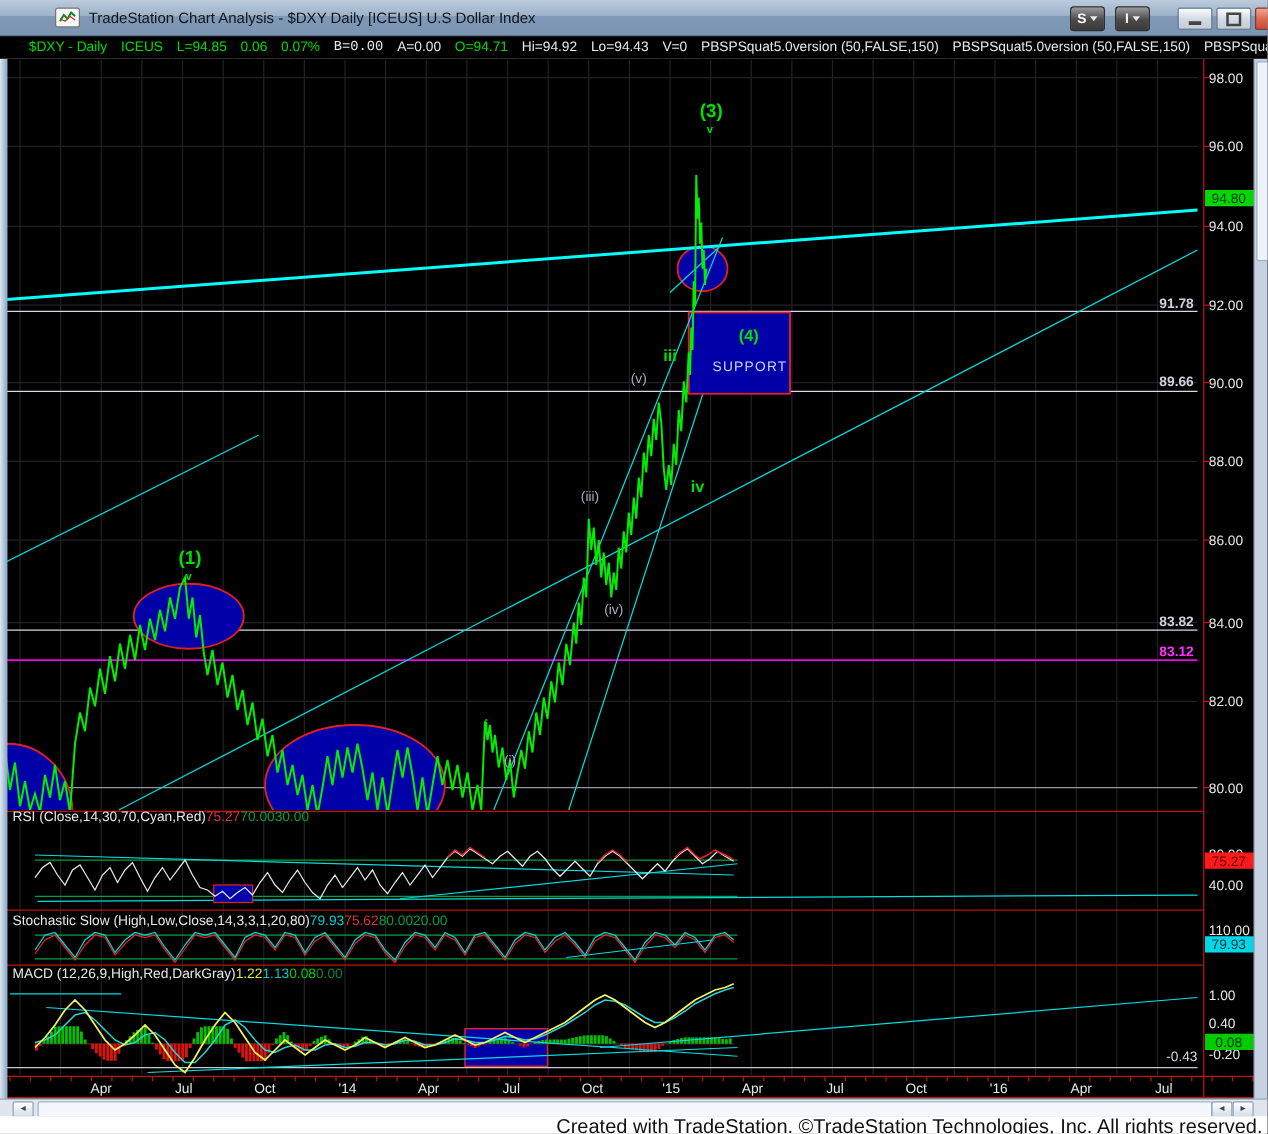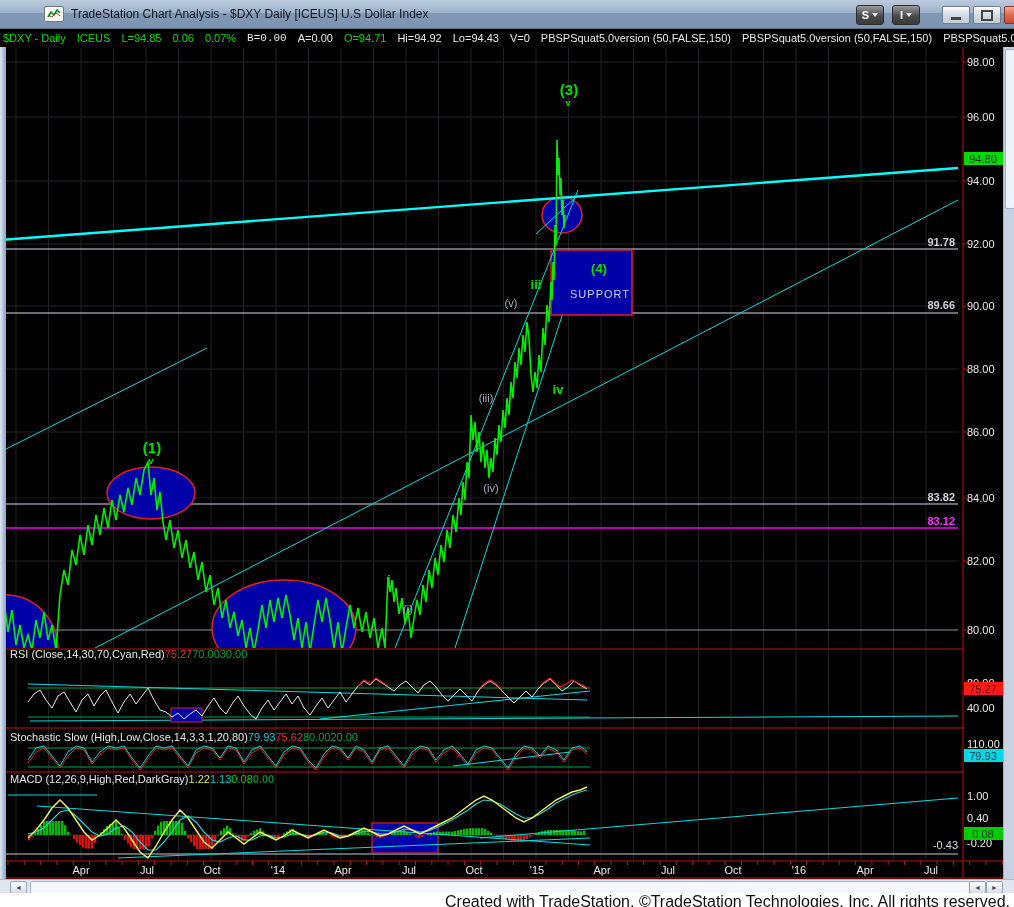--- a/index.html
+++ b/index.html
@@ -25,21 +25,21 @@
     background:linear-gradient(#fdfeff,#d3dbe4 50%,#c3ccd8);display:flex;align-items:center;
     justify-content:center;color:#333;}
   .wc.first{margin-left:22px;}
   .wc .minico{width:10px;height:3px;background:#444;margin-top:7px;}
   .wc .maxico{width:8px;height:7px;border:2px solid #444;}
   .wc.close{width:32px;background:linear-gradient(#f2a795,#e06a50 50%,#c84a33);
     border-color:#8a3326;color:#fff;font-weight:bold;font-size:11px;}
 
   
   .statusbar{position:absolute;left:0;top:28px;width:1014px;height:19px;background:#000;
-    display:flex;align-items:center;padding-left:3px;box-sizing:border-box;font-size:11px;
+    display:flex;align-items:center;padding-left:23px;box-sizing:border-box;font-size:11px;
     white-space:nowrap;overflow:hidden;z-index:25;}
   .statusbar span{margin-right:11px;}
 
   
   #overlay{position:absolute;inset:0;z-index:10;pointer-events:none;}
   .wl{position:absolute;transform:translate(-50%,-50%);white-space:nowrap;}
   .wl-big{color:#00e000;font-weight:bold;font-size:15px;}
   .wl-mid{color:#00e000;font-weight:bold;font-size:13px;padding-left:44px;}
   .wl-midsm{color:#00e000;font-weight:bold;font-size:12px;}
   .wl-gray{color:#a8aec2;font-size:11px;}
@@ -528,30 +528,30 @@
         <span style="color: rgb(0, 207, 207);">79.93</span>
         <span style="color: rgb(224, 48, 48);">75.62</span>
         <span style="color: rgb(0, 160, 64);">80.00</span>
         <span style="color: rgb(0, 160, 64);">20.00</span>
       </div>
       <div class="ind-header" style="left: 10px; top: 773px;">
         <span class="lbl">MACD (12,26,9,High,Red,DarkGray)</span>
         <span style="color: rgb(230, 230, 64);">1.22</span>
         <span style="color: rgb(0, 200, 200);">1.13</span>
         <span style="color: rgb(0, 204, 0);">0.08</span>
-        <span style="color: rgb(0, 136, 46); font-weight: bold;">0.00</span>
+        <span style="color: rgb(0, 136, 46);">0.00</span>
       </div>
       <span class="wl wl-big" style="left: 152px; top: 447px;">(1)</span>
       <span class="wl wl-tick" style="left: 151px; top: 461px;">v</span>
       <span class="wl wl-big" style="left: 569px; top: 89px;">(3)</span>
       <span class="wl wl-tick" style="left: 568px; top: 103px;">v</span>
       <span class="wl wl-mid" style="left: 514px; top: 284px;">iii</span>
       <span class="wl wl-gray" style="left: 511px; top: 303px;">(v)</span>
       <span class="wl wl-mid" style="left: 536px; top: 389px;">iv</span>
-      <span class="wl wl-gray" style="left: 486px; top: 398px;">(iii)</span>
+      <span class="wl wl-gray" style="left: 472px; top: 398px;">(iii)</span>
       <span class="wl wl-gray" style="left: 491px; top: 488px;">(iv)</span>
       <span class="wl wl-midsm" style="left: 389px; top: 580px;">i</span>
       <span class="wl wl-gray" style="left: 408px; top: 609px;">(i)</span>
       <span class="wl sb-label" style="left: 599px; top: 268px;">(4)</span>
       <span class="wl sb-caption" style="left: 600px; top: 294px;">SUPPORT</span>
     </div>
 
   <div class="titlebar">
     <div class="app-icon">
       <svg width="14" height="10" viewBox="0 0 14 10">

